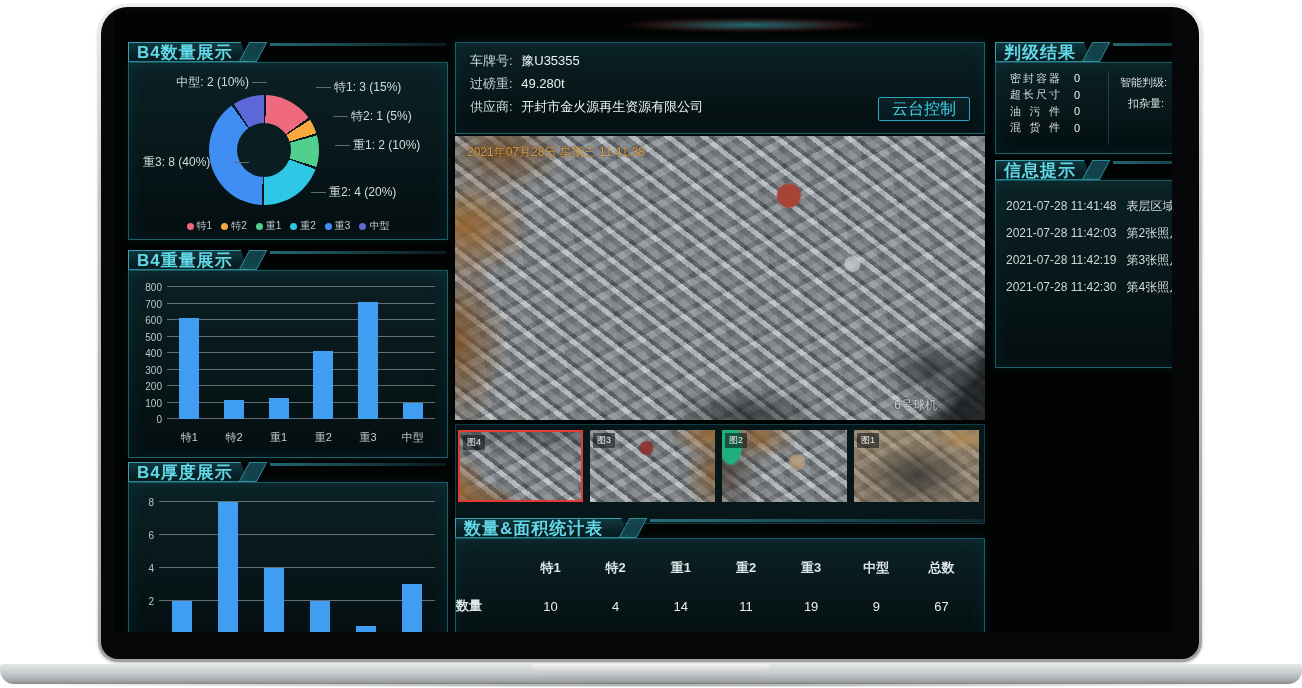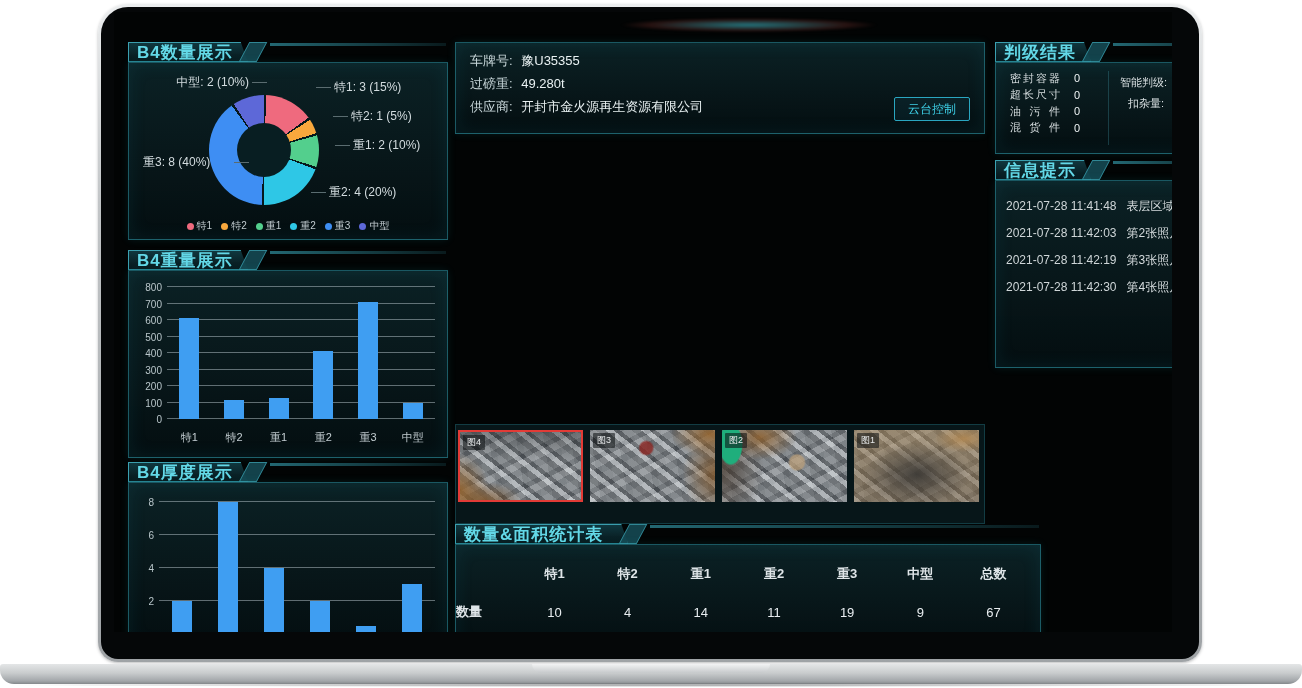--- a/index.html
+++ b/index.html
@@ -71,36 +71,36 @@
   .bar{width:20px;background:#3f9ef2;}
   .xlabels{position:absolute;left:38px;right:12px;bottom:12px;display:flex;font-size:11px;color:#c4ced2;}
   .xlabels span{flex:1;text-align:center;}
 
   
   .p-info{left:341px;top:30px;width:530px;height:92px;}
   .p-info .pb{top:0;}
   .vlines{position:absolute;left:14px;top:9px;font-size:13px;}
   .vline{height:17px;margin-bottom:6px;white-space:nowrap;}
   .vl{color:#c7d6d9;} .vv{color:#e9f1f2;margin-left:5px;}
-  .ptz-btn{position:absolute;right:14px;bottom:12px;height:24px;padding:0 13px;font-size:12px;line-height:22px;
+  .ptz-btn{position:absolute;right:14px;bottom:12px;height:24px;padding:0 13px;font-size:16px;line-height:22px;
     color:#3ed1e8;background:rgba(40,190,220,.07);border:1px solid #2aa6c0;border-radius:2px;cursor:pointer;}
 
   .main-photo{position:absolute;left:341px;top:124px;width:530px;height:284px;}
   .cam-ts{position:absolute;left:12px;top:8px;font-size:12px;color:#d89a3c;z-index:3;text-shadow:0 0 2px rgba(0,0,0,.6);}
   .cam-name{position:absolute;right:48px;bottom:6px;font-size:12px;color:rgba(228,232,233,.8);z-index:3;
     text-shadow:0 0 2px rgba(0,0,0,.6);}
 
   .thumbstrip{position:absolute;left:341px;top:412px;width:530px;height:100px;box-sizing:border-box;
     background:rgba(12,40,46,.5);border:1px solid rgba(45,150,165,.3);display:flex;gap:7px;padding:5px 2px;}
   .thumb{position:relative;flex:0 0 125px;height:72px;box-sizing:border-box;cursor:pointer;}
   .thumb.sel{border:2px solid #e23b36;}
   .tbadge{position:absolute;left:3px;top:3px;z-index:3;font-size:9px;color:#e8eaeb;background:rgba(10,12,14,.55);
     padding:1px 4px;border-radius:1px;}
 
-  .p-table{left:341px;top:506px;width:586px;height:127px;margin-top:6px;}
+  .p-table{left:341px;top:506px;width:530px;height:127px;}
   .p-table .ph-tab{padding-right:24px;}
   .p-table .pb{overflow:hidden;}
   .ttable{position:absolute;left:0;right:10px;top:14px;}
   .trow{display:flex;height:30px;align-items:center;font-size:13px;color:#e8edf0;}
   .trow+.trow{margin-top:8px;}
   .thead{font-weight:bold;color:#dfe5e8;}
   .tcell{flex:1;text-align:center;}
   .tlabel{flex:0 0 62px;text-align:left;padding-left:0;font-weight:bold;color:#dfe5e8;}
 
   
@@ -336,20 +336,24 @@
               </div>
               <div class="vline">
                 <span class="vl">供应商:</span>
                 <span class="vv">开封市金火源再生资源有限公司</span>
               </div>
             </div>
             <button class="ptz-btn">云台控制</button>
           </div>
         </section>
 
+        <div class="main-photo art art-main">
+          <span class="cam-ts">2021年07月28日 星期三 11:41:38</span>
+          <span class="cam-name">6号球机</span>
+        </div>
 
         <div class="thumbstrip">
             <div class="thumb art art-t1 sel">
               <span class="tbadge">图4</span>
             </div>
             <div class="thumb art art-t2">
               <span class="tbadge">图3</span>
             </div>
             <div class="thumb art art-t3">
               <span class="tbadge">图2</span>

